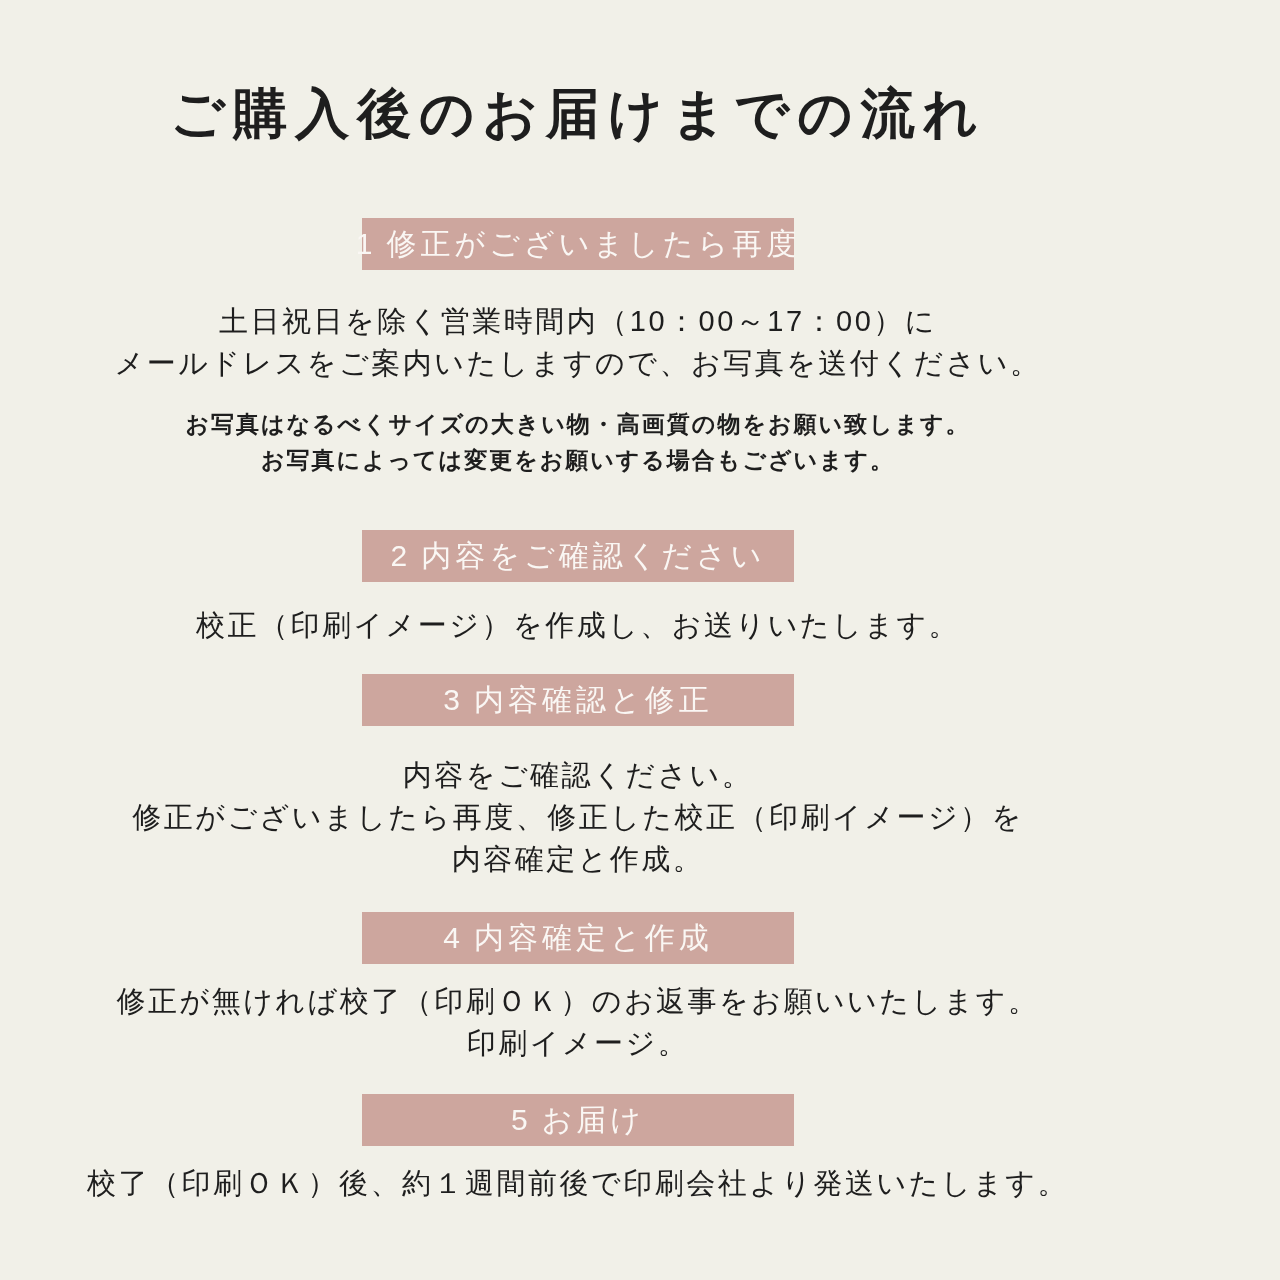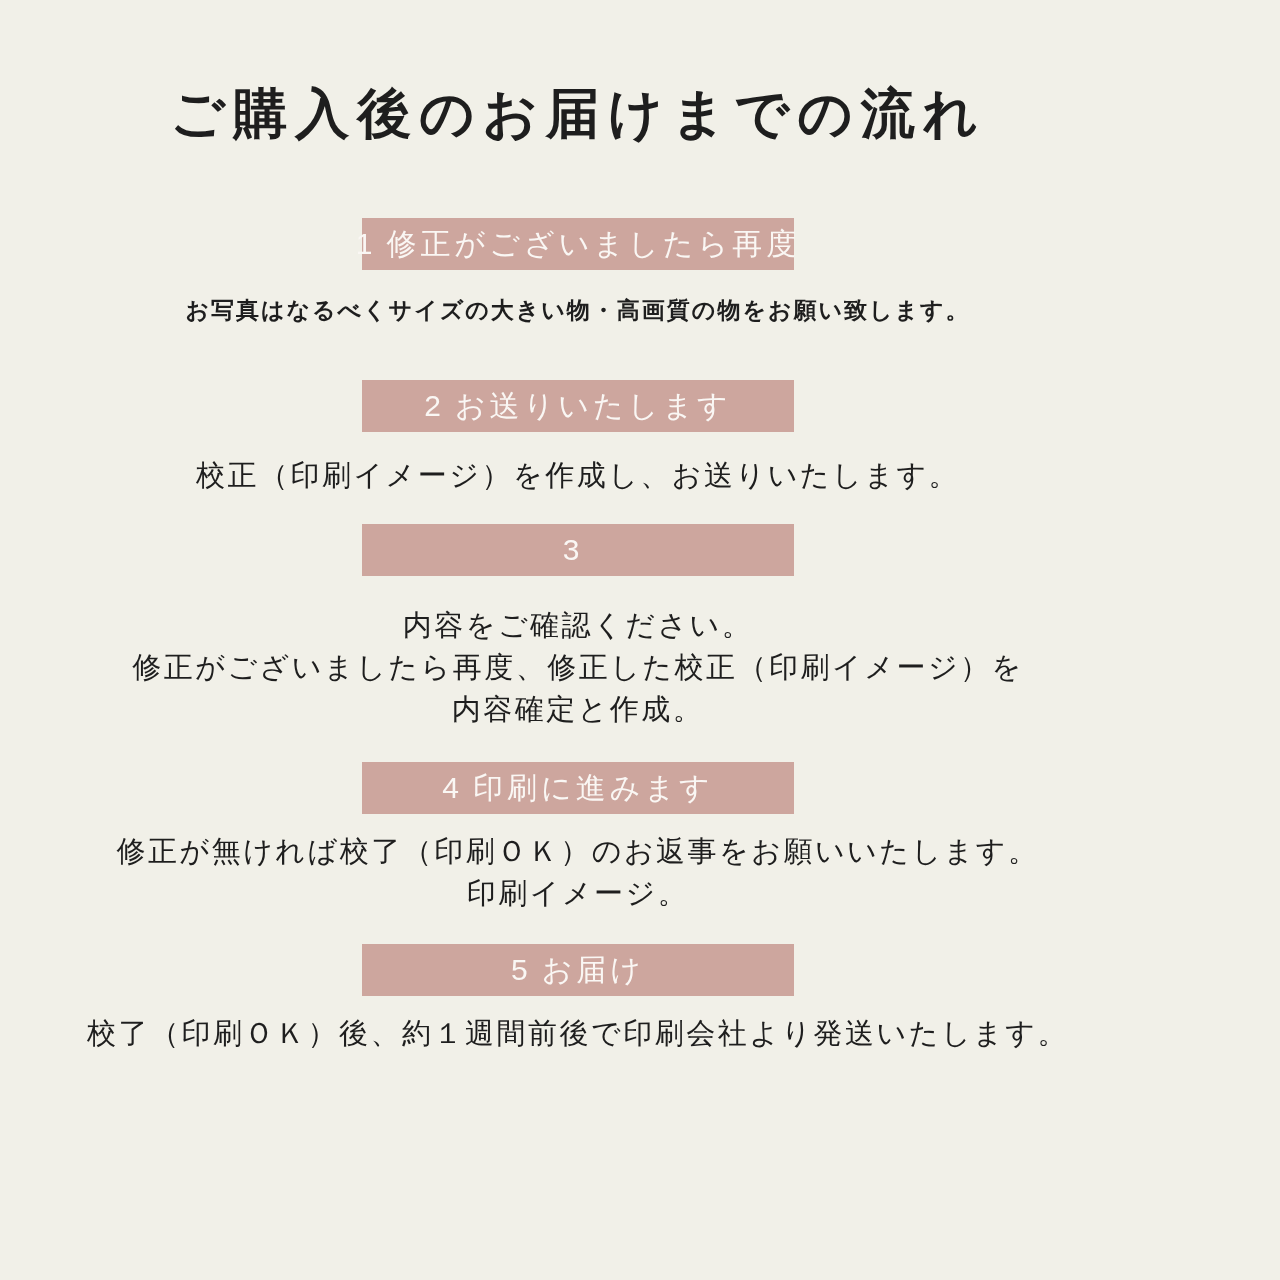--- a/index.html
+++ b/index.html
@@ -80,44 +80,50 @@
 <body>
 
 <div class="page">
 
   <h1 class="title">ご購入後のお届けまでの流れ</h1>
 
   <div class="badge badge-1">
     <span class="num">1</span>
     <span>修正がございましたら再度</span>
   </div>
+  <div class="body-text para-1">
+    <div>土日祝日を除く営業時間内（10：00～17：00）に</div>
+    <div>メールドレスをご案内いたしますので、お写真を送付ください。</div>
+  </div>
   <div class="note-text note-1">
     <div>お写真はなるべくサイズの大きい物・高画質の物をお願い致します。</div>
+    <div>お写真によっては変更をお願いする場合もございます。</div>
   </div>
 
   <div class="badge badge-2">
     <span class="num">2</span>
-    <span>お送りいたします</span>
+    <span>内容をご確認ください</span>
   </div>
   <div class="body-text para-2">
     <div>校正（印刷イメージ）を作成し、お送りいたします。</div>
   </div>
 
   <div class="badge badge-3">
     <span class="num">3</span>
+    <span>内容確認と修正</span>
   </div>
   <div class="body-text para-3">
     <div>内容をご確認ください。</div>
     <div>修正がございましたら再度、修正した校正（印刷イメージ）を</div>
     <div>内容確定と作成。</div>
   </div>
 
   <div class="badge badge-4">
     <span class="num">4</span>
-    <span>印刷に進みます</span>
+    <span>内容確定と作成</span>
   </div>
   <div class="body-text para-4">
     <div>修正が無ければ校了（印刷ＯＫ）のお返事をお願いいたします。</div>
     <div>印刷イメージ。</div>
   </div>
 
   <div class="badge badge-5">
     <span class="num">5</span>
     <span>お届け</span>
   </div>

